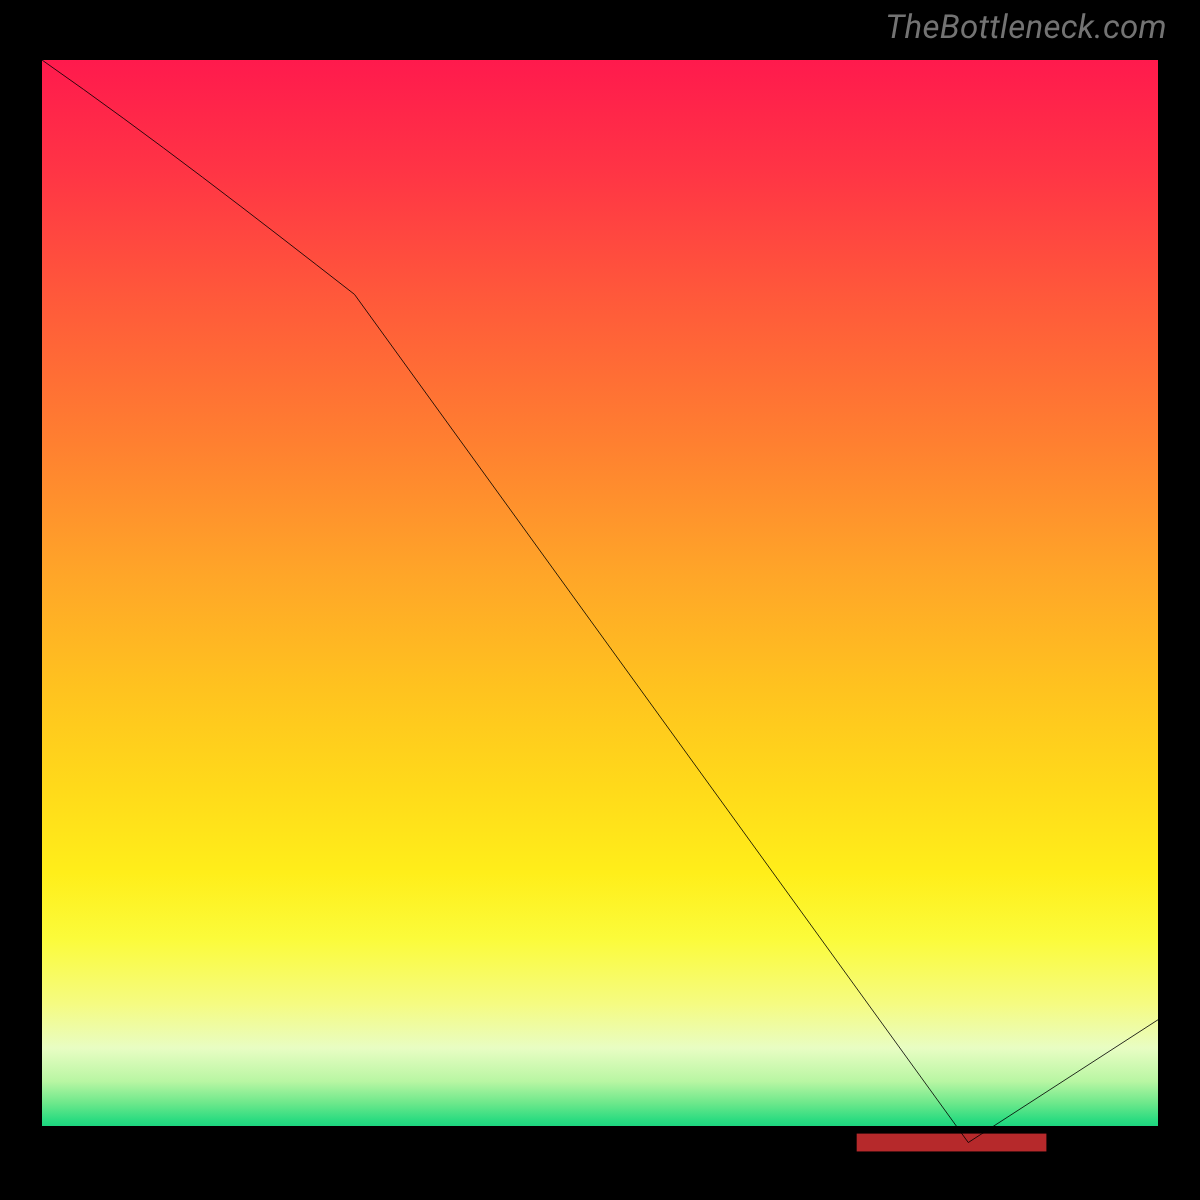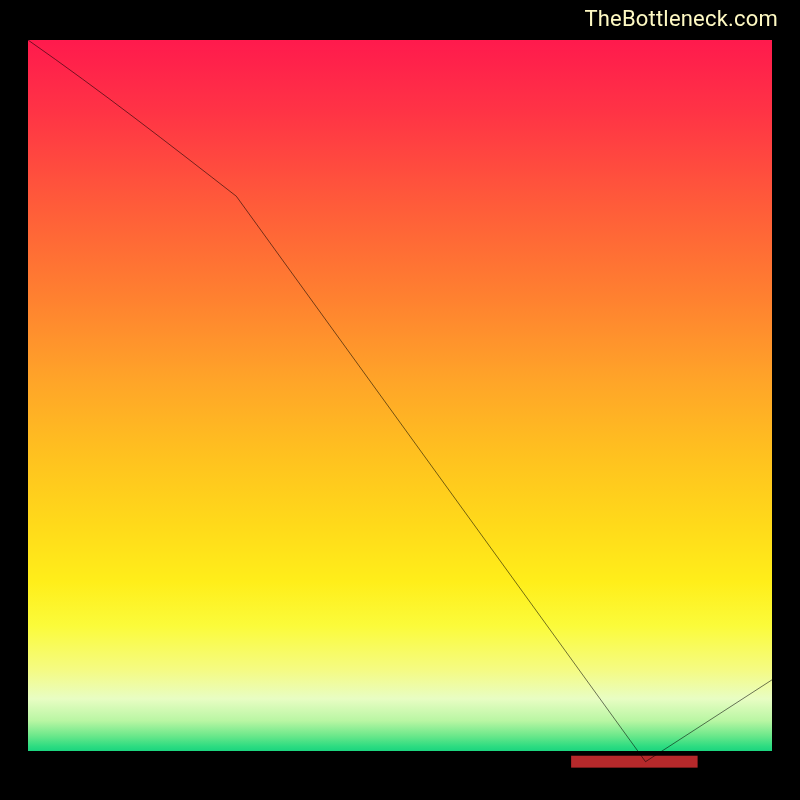--- a/index.html
+++ b/index.html
@@ -14,24 +14,25 @@
   .page {
     width: 800px;
     height: 800px;
     position: relative;
     background: #000;
   }
   .watermark {
     position: absolute;
     top: 6px;
     right: 22px;
-    color: #fef9c3;
+    color: #737373;
     font-size: 22px;
     letter-spacing: 0.2px;
     user-select: none;
+    font-style: italic;
   }
   .plot-frame {
     position: absolute;
     left: 22px;
     top: 34px;
     width: 756px;   
     height: 744px;  
     border: 6px solid #000;
     box-sizing: border-box;
     overflow: hidden;

